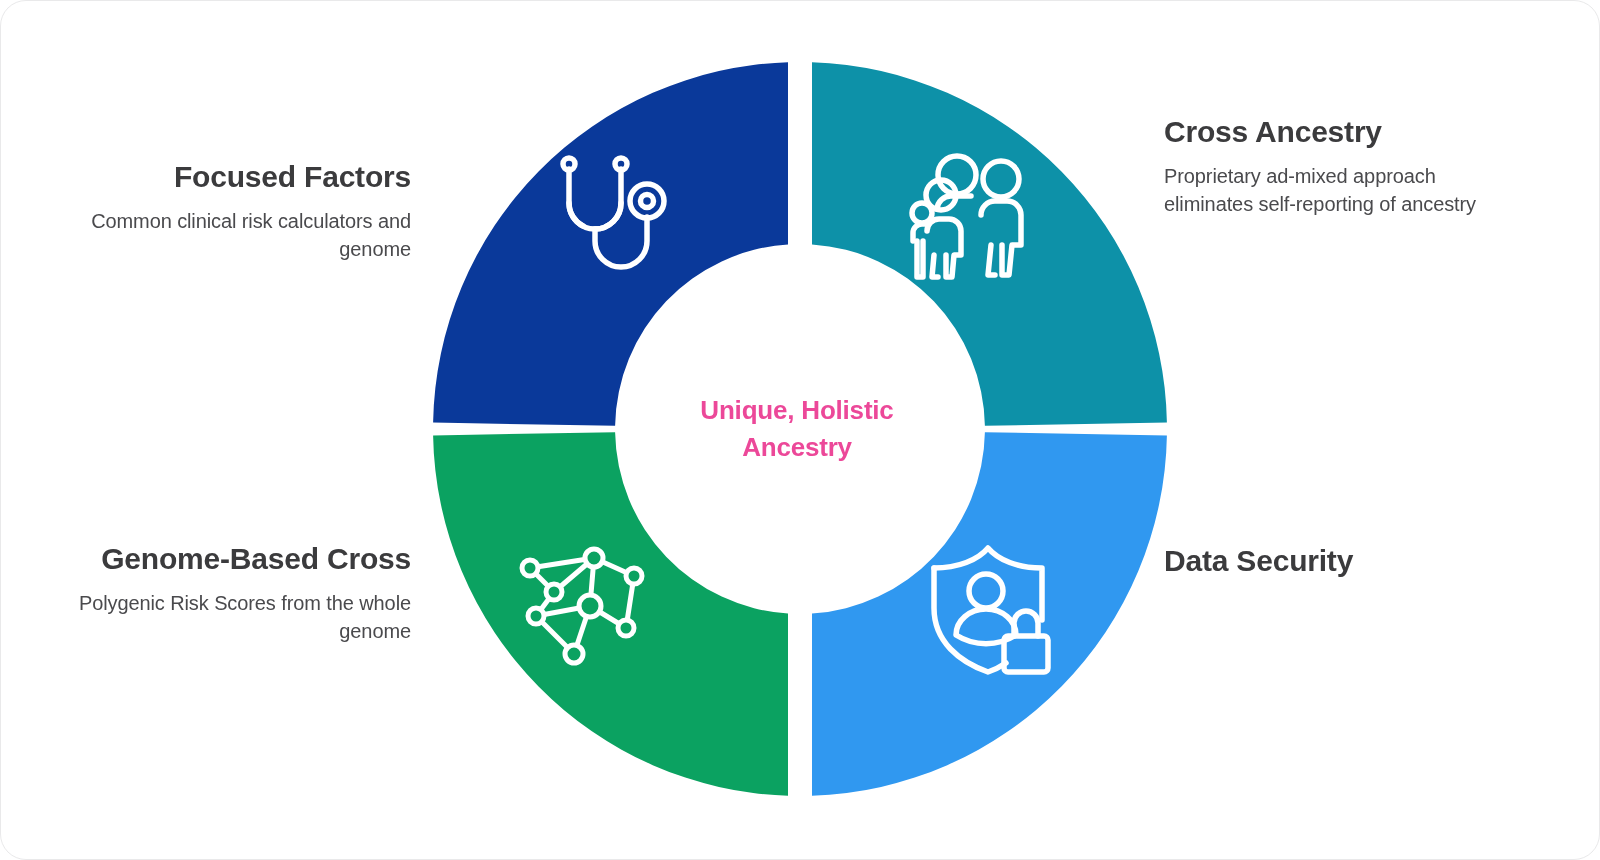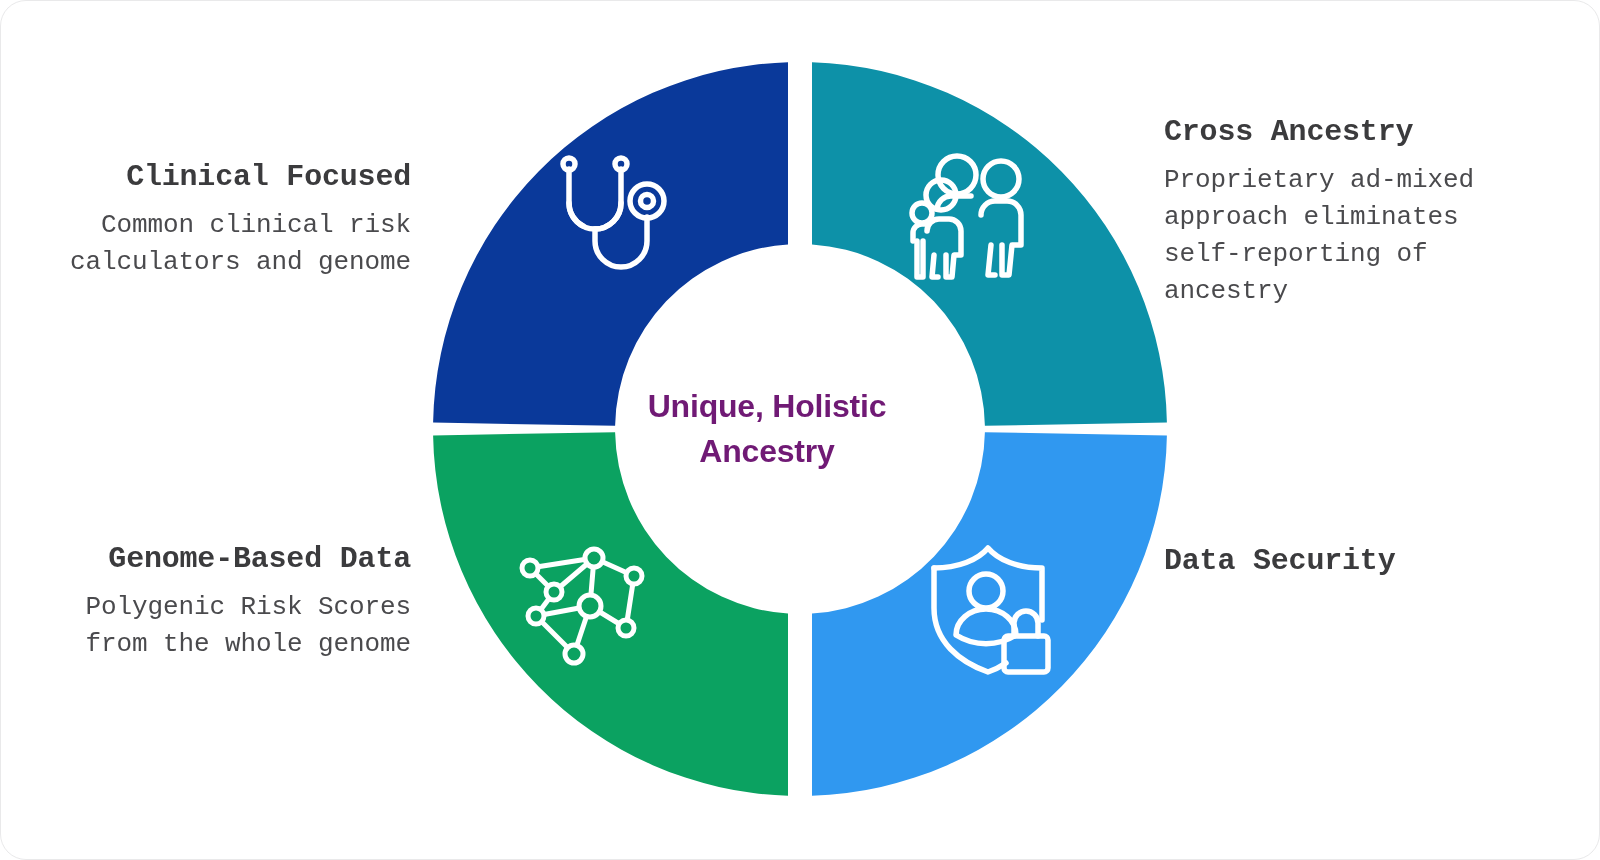--- a/index.html
+++ b/index.html
@@ -34,47 +34,47 @@
     left: -380px;
     top: -380px;
     width: 760px;
     height: 760px;
     display: block;
   }
 
   
   .center-text {
     position: absolute;
-    left: 766px;
+    left: 796px;
     top: 428px;
     width: 340px;
     transform: translate(-50%, -50%);
     text-align: center;
-    color: #701a75;
-    font-size: 32px;
+    color: #ec4899;
+    font-size: 26px;
     font-weight: bold;
     line-height: 1.42;
     letter-spacing: -0.2px;
     pointer-events: none;
   }
   .center-text div { white-space: nowrap; }
 
   
-  .label-block { position: absolute; font-family: Liberation Mono, monospace; }
+  .label-block { position: absolute; }
   .label-block .title {
     color: #3b3b3d;
     font-size: 30px;
     font-weight: bold;
     letter-spacing: -0.2px;
     margin-bottom: 12px;
     line-height: 1.2;
   }
   .label-block .desc {
     color: #4a4a4d;
-    font-size: 26px;
+    font-size: 20px;
     font-weight: normal;
     line-height: 1.42;
     letter-spacing: -0.1px;
   }
   .label-block.align-right { text-align: right; }
   .label-block.align-left  { text-align: left;  }
 
   #label-clinical-factors   { left: 60px;  top: 158px; width: 350px; }
   #label-cross-ancestry     { left: 1163px; top: 113px; width: 340px; }
   #label-genome-based-risk  { left: 50px;  top: 540px; width: 360px; }
@@ -193,31 +193,31 @@
       <path d="M 8 24 C 32 24 52 16 62 4 C 72 16 92 24 116 24 L 116 76"></path>
       <path d="M 8 24 L 8 64 C 8 98 34 118 62 128 C 68 126 74 123 80 119"></path>
       <circle cx="60" cy="47" r="17"></circle>
       <path d="M 30 91 a 30 26 0 0 1 60 0 a 56 56 0 0 1 -60 0 Z"></path>
       <rect x="78" y="92" width="44" height="36" rx="4"></rect>
       <path d="M 88 92 L 88 79 a 12 12 0 0 1 24 0 L 112 92"></path>
     </g>
   </svg>
 
   <div class="label-block align-right" id="label-clinical-factors">
-    <div class="title">Clinical Focused</div>
+    <div class="title">Focused Factors</div>
     <div class="desc">Common clinical risk calculators and genome</div>
   </div>
 
   <div class="label-block align-left" id="label-cross-ancestry">
     <div class="title">Cross Ancestry</div>
     <div class="desc">Proprietary ad-mixed approach eliminates self-reporting of ancestry</div>
   </div>
 
   <div class="label-block align-right" id="label-genome-based-risk">
-    <div class="title">Genome-Based Data</div>
+    <div class="title">Genome-Based Cross</div>
     <div class="desc">Polygenic Risk Scores from the whole genome</div>
   </div>
 
   <div class="label-block align-left" id="label-data-security">
     <div class="title">Data Security</div>
   </div>
 
 </div>
 
 </body></html>

